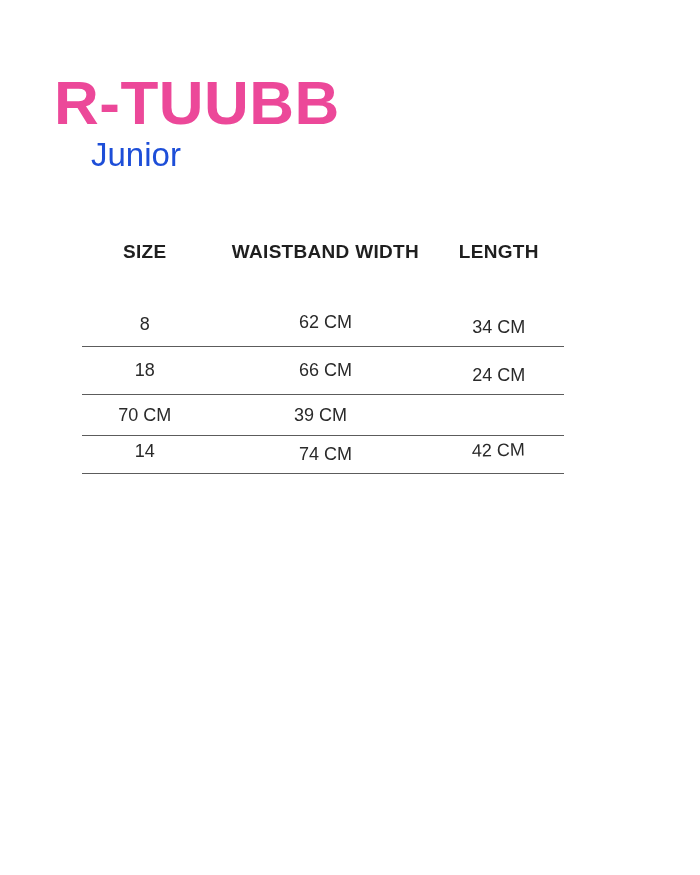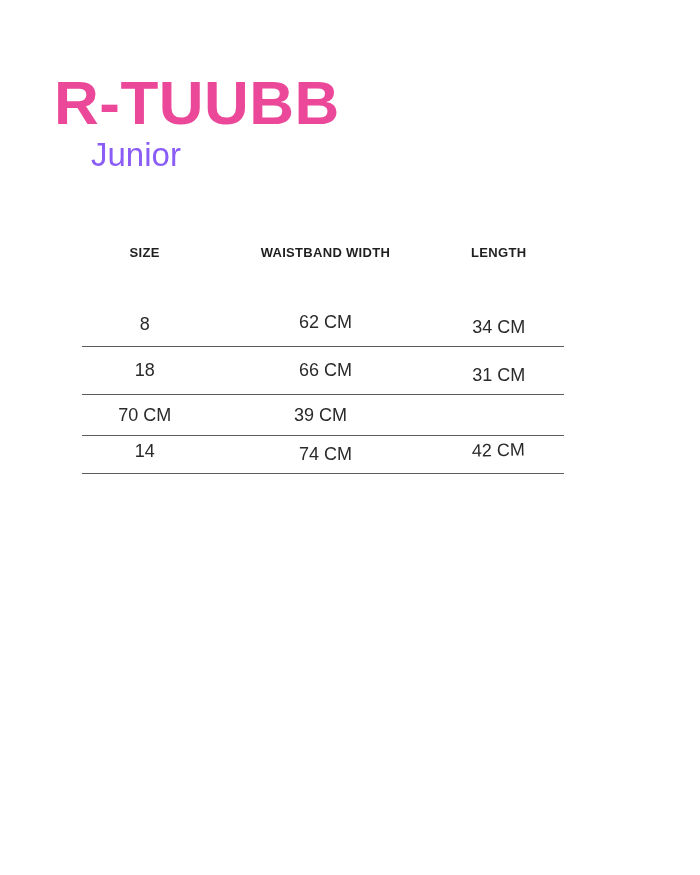--- a/index.html
+++ b/index.html
@@ -25,39 +25,39 @@
     color: #ec4899;
     white-space: nowrap;
   }
   .subtitle {
     position: absolute;
     left: 91px;
     top: 137px;
     font-size: 33px;
     line-height: 36px;
     font-weight: normal;
-    color: #8b5cf6;
+    color: #1d4ed8;
     white-space: nowrap;
   }
 
   
   .size-table {
     position: absolute;
     left: 82px;
     top: 232px;
     width: 482px;
   }
   .grid-row {
     display: grid;
     grid-template-columns: 26% 49% 25%;
     align-items: center;
   }
   .thead {
     height: 40px;
-    font-size: 13px;
+    font-size: 19px;
     font-weight: bold;
     letter-spacing: 0.3px;
     color: #1f1f1f;
   }
   .spacer { height: 31px; }
   .cell { text-align: center; }
   .len { padding-right: 10px; }
 
   .row {
     border-bottom: 1px solid #5c5c5c;
@@ -96,21 +96,21 @@
 
   <div class="grid-row row row-1">
     <div class="cell size">8</div>
     <div class="cell waist">62 CM</div>
     <div class="cell len">34 CM</div>
   </div>
 
   <div class="grid-row row row-2">
     <div class="cell size">18</div>
     <div class="cell waist">66 CM</div>
-    <div class="cell len">31 CM</div>
+    <div class="cell len">24 CM</div>
   </div>
 
   <div class="grid-row row row-3">
     <div class="cell waist">70 CM</div>
     <div class="cell len">39 CM</div>
   </div>
 
   <div class="grid-row row row-4">
     <div class="cell size">14</div>
     <div class="cell waist">74 CM</div>

